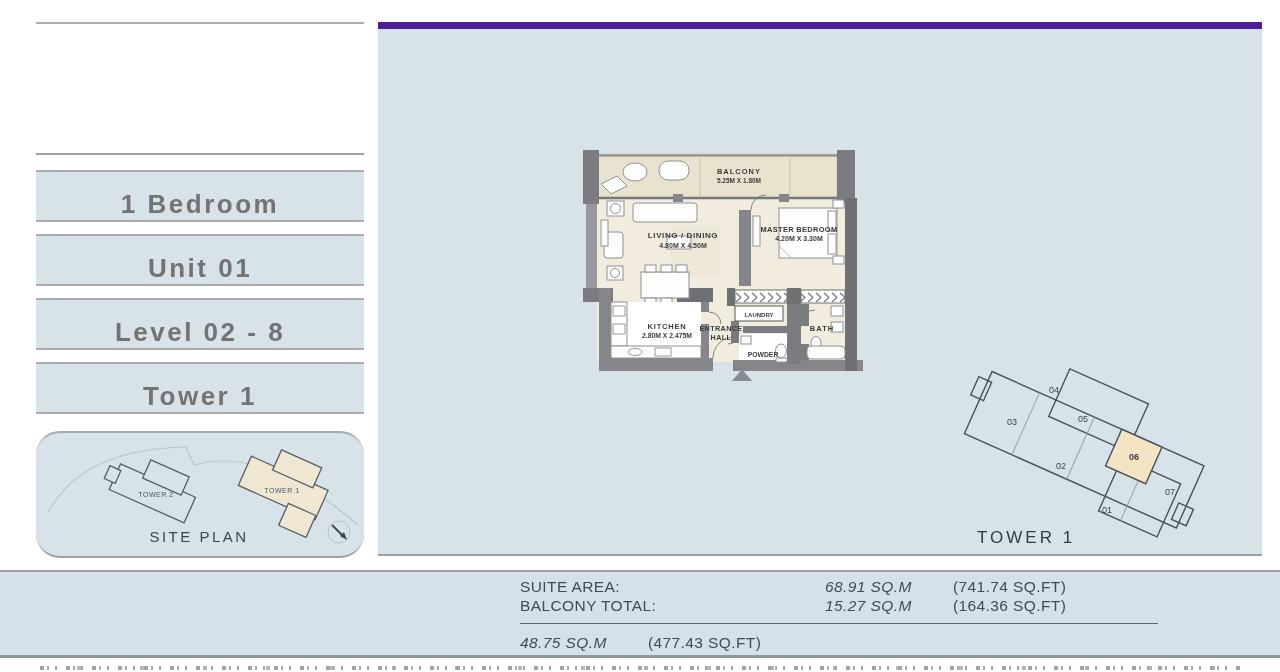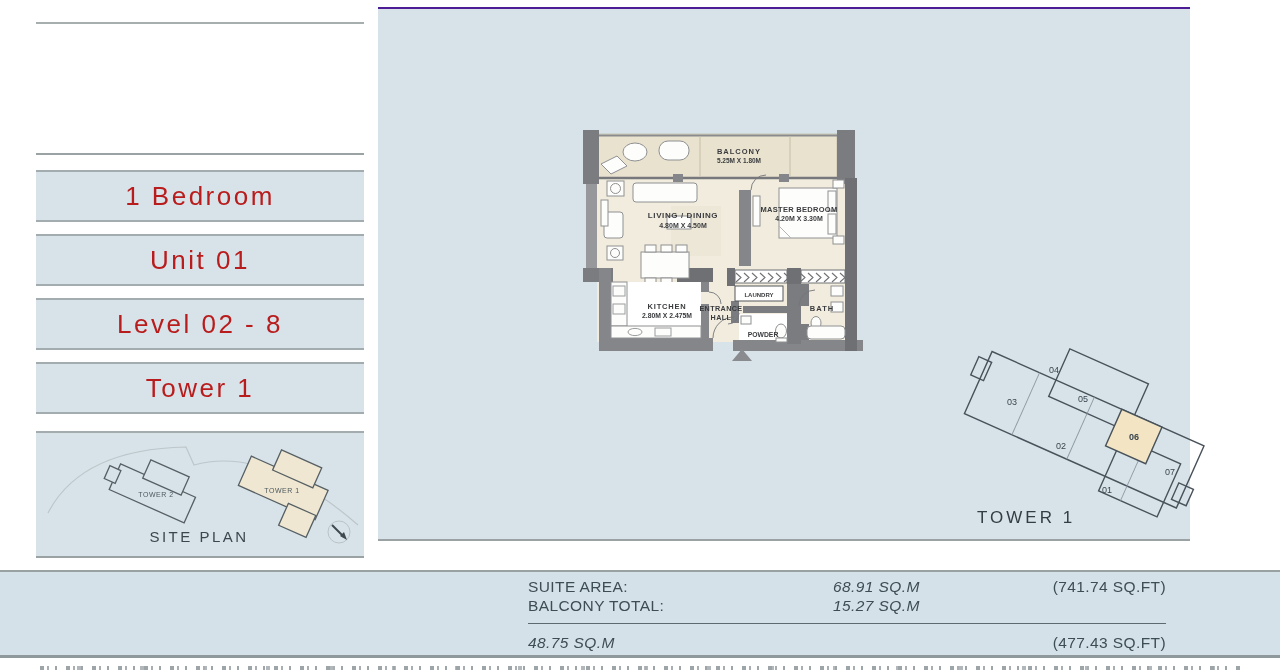--- a/index.html
+++ b/index.html
@@ -5,41 +5,41 @@
   * { margin:0; padding:0; box-sizing:border-box; }
   html,body { width:1280px; height:672px; background:#ffffff; overflow:hidden;
               font-family:"Liberation Sans", sans-serif; }
   .abs { position:absolute; }
 
   
   .logo-box { left:36px; top:22px; width:328px; height:133px; background:#ffffff;
               border-top:2px solid #a7aeae; border-bottom:2px solid #9aa2a3; }
   .side-box { left:36px; width:328px; height:52px; background:#d8e3e9;
               border-top:2px solid #a3acae; border-bottom:2px solid #a3acae;
-              display:flex; align-items:center; justify-content:center;
-              color:#b91c1c; font-size:26px; font-weight:400; letter-spacing:2.5px; }
+              display:flex; align-items:flex-end; justify-content:center;
+              color:#737373; font-size:26px; font-weight:700; letter-spacing:2.5px; }
   .sb1 { top:170px; } .sb2 { top:234px; } .sb3 { top:298px; } .sb4 { top:362px; }
   .siteplan-box { left:36px; top:431px; width:328px; height:127px; background:#d8e3e9;
-                  border-top:2px solid #a3acae; border-bottom:2px solid #9aa2a3; }
-
-  
-  .main-panel { left:378px; top:7px; width:812px; height:534px; background:#d7e3e9;
-                border-top:2px solid #4c1d95; border-bottom:2px solid #9aa2a3; }
+                  border-top:2px solid #a3acae; border-bottom:2px solid #9aa2a3;border-radius:24px; }
+
+  
+  .main-panel { left:378px; top:22px; width:884px; height:534px; background:#d7e3e9;
+                border-top:7px solid #4c1d95; border-bottom:2px solid #9aa2a3; }
   .floorplan { left:205px; top:119px; width:292px; height:250px; }
   .keyplan   { left:566px; top:336px; width:280px; height:200px; }
 
   
   .footer-band { left:0; top:570px; width:1280px; height:88px; background:#d4e1e8;
                  border-top:2px solid #99a1a2; border-bottom:3px solid #8f999b; }
   .areas { left:520px; top:577px; width:638px; color:#3e4c54; font-size:15.5px;
-           letter-spacing:.4px;margin-left:8px; }
+           letter-spacing:.4px; }
   .arow { display:flex; height:19px; align-items:center; }
   .arow .alabel { width:305px; }
   .arow .asqm   { width:128px;font-style:italic; }
-  .arow .asqft  { flex:1;text-align:right; }
+  .arow .asqft  { flex:1; }
   .adivider { height:0; border-top:1.5px solid #5d6a70; margin:8px 0 9px 0; }
 
   
   .sliver { left:40px; top:666px; width:1200px; height:4px; opacity:.75;
     background:
      repeating-linear-gradient(90deg,#7e878d 0 4px,transparent 4px 7px,#8b9399 7px 9px,
        transparent 9px 15px,#7e878d 15px 17px,transparent 17px 26px),
      repeating-linear-gradient(90deg,transparent 0 37px,#98a0a5 37px 41px,transparent 41px 63px); }
 
   svg text { font-family:"Liberation Sans", sans-serif; }
@@ -259,20 +259,21 @@
 <div class="abs footer-band"></div>
 <div class="abs areas">
   <div class="arow">
     <span class="alabel">SUITE AREA:</span>
     <span class="asqm">68.91 SQ.M</span>
     <span class="asqft">(741.74 SQ.FT)</span>
   </div>
   <div class="arow">
     <span class="alabel">BALCONY TOTAL:</span>
     <span class="asqm">15.27 SQ.M</span>
+    <span class="asqft">(164.36 SQ.FT)</span>
   </div>
   <div class="adivider"></div>
   <div class="arow">
     <span class="asqm">48.75 SQ.M</span>
     <span class="asqft">(477.43 SQ.FT)</span>
   </div>
 </div>
 
 <div class="abs sliver"></div>
 

